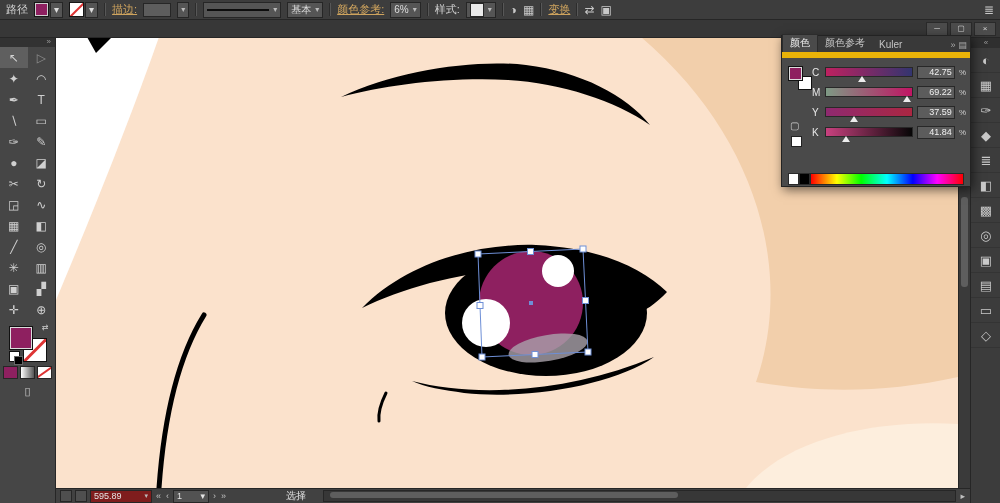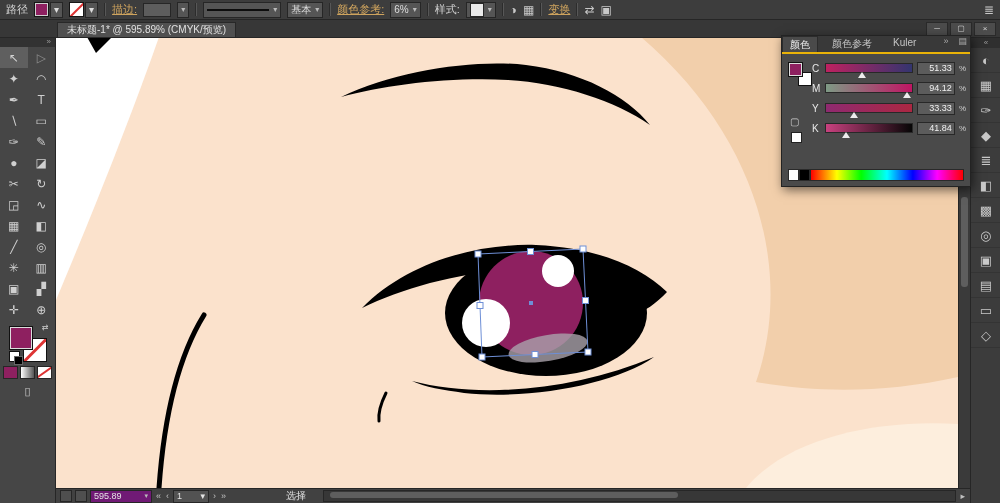--- a/index.html
+++ b/index.html
@@ -68,33 +68,33 @@
   .dock-icon{height:24px;display:flex;align-items:center;justify-content:center;color:#c9c9c9;
     font-size:13px;border-bottom:1px solid #343434;}
   
   #vscroll{left:958px;top:37px;width:12px;height:451px;background:#3a3a3a;border-left:1px solid var(--border);z-index:2;}
   #vscroll .sarr{height:10px;text-align:center;font-size:7px;color:#aaa;line-height:10px;}
   .vthumb{position:absolute;left:2px;top:160px;width:7px;height:90px;background:#5e5e5e;border-radius:3px;}
   
   #status-bar{left:56px;top:488px;width:914px;height:15px;background:#414141;border-top:1px solid var(--border);
     display:flex;align-items:center;font-size:9px;gap:3px;padding:0 4px;box-sizing:border-box;z-index:8;}
   .sb-btn{width:10px;height:10px;background:#4f4f4f;border:1px solid var(--border);font-size:7px;line-height:9px;text-align:center;color:#bbb;}
-  .zoom-box{background:#701a75;border:1px solid var(--border);width:54px;height:11px;display:flex;
+  .zoom-box{background:#7f1d1d;border:1px solid var(--border);width:54px;height:11px;display:flex;
     align-items:center;justify-content:space-between;padding:0 3px;color:#e4e4e4;}
   .zoom-box .arr{font-size:7px;color:#bbb;}
   .nav{font-size:9px;color:#c0c0c0;padding:0 1px;}
   .artboard-box{background:#525252;border:1px solid var(--border);width:28px;height:11px;display:flex;
     align-items:center;justify-content:space-between;padding:0 3px;color:#e4e4e4;}
   .status-tool{margin-left:56px;color:#e2e2e2;font-size:10px;}
   .hscroll-track{flex:1;height:10px;background:#373737;border:1px solid var(--border);position:relative;margin-left:14px;}
   .hthumb{position:absolute;left:1%;top:1px;width:55%;height:6px;background:#5e5e5e;border-radius:3px;}
   
   #color-panel{position:absolute;left:781px;top:35px;width:188px;height:150px;background:var(--panel);
     border:1px solid #232323;box-shadow:2px 3px 10px rgba(0,0,0,.55);z-index:30;}
-  .panel-tabs{height:16px;background:#393939;display:flex;font-size:10px;border-bottom:2px solid #eab308;gap:7px;}
+  .panel-tabs{height:16px;background:#393939;display:flex;align-items:flex-end;font-size:10px;border-bottom:6px solid #eab308;}
   .panel-tab{padding:1px 7px 2px 7px;color:#c4c4c4;}
   .panel-tab.active{background:var(--panel);border:1px solid #2c2c2c;border-bottom:none;color:#eee;}
   .panel-tabs .ticon{color:#aaa;font-size:9px;padding:0 3px 2px 0;}
   .panel-body{position:relative;height:133px;}
   .cp-wells{position:absolute;left:6px;top:8px;width:24px;height:24px;}
   .cp-stroke{position:absolute;right:0;bottom:0;width:12px;height:12px;background:#fff;border:1px solid #111;}
   .cp-fill{position:absolute;left:0;top:0;width:13px;height:13px;background:var(--magenta);border:1px solid #111;box-shadow:inset 0 0 0 1px #ddd;}
   .cp-cube{position:absolute;left:8px;top:62px;font-size:10px;color:#ccc;}
   .cp-web{position:absolute;left:9px;top:78px;width:9px;height:9px;background:#fff;border:1px solid #222;}
   .sliders{position:absolute;left:30px;top:4px;right:4px;}
@@ -162,23 +162,20 @@
   <span class="cb-sep"></span>
   <span class="link">变换</span>
   <span class="cb-sep"></span>
   <span class="cb-icon">⇄</span>
   <span class="cb-icon">▣</span>
   <span class="spacer"></span>
   <span class="cb-icon">≣</span>
 </div>
 
 <div id="tab-bar" class="abs">
-  <div class="doc-tab">
-    <span>未标题-1* @ 595.89% (CMYK/预览)</span>
-  </div>
   <div class="win-controls">
     <span class="win-btn">─</span>
     <span class="win-btn">▢</span>
     <span class="win-btn">×</span>
   </div>
 </div>
 
 <div id="toolbar" class="abs">
   <div class="toolbar-header">»</div>
   <div class="tool-grid">
@@ -305,37 +302,37 @@
       <div class="cp-fill"></div>
     </div>
     <span class="cp-cube">▢</span>
     <div class="cp-web"></div>
     <div class="sliders">
       <div class="sl-row">
         <span class="sl-label">C</span>
         <div class="sl-track c">
           <div class="sl-thumb" style="left: calc(42.75% - 4px);"></div>
         </div>
-        <div class="sl-value">51.33</div>
+        <div class="sl-value">42.75</div>
         <span class="sl-unit">%</span>
       </div>
       <div class="sl-row">
         <span class="sl-label">M</span>
         <div class="sl-track m">
           <div class="sl-thumb" style="left: calc(94.12% - 4px);"></div>
         </div>
-        <div class="sl-value">94.12</div>
+        <div class="sl-value">69.22</div>
         <span class="sl-unit">%</span>
       </div>
       <div class="sl-row">
         <span class="sl-label">Y</span>
         <div class="sl-track y">
           <div class="sl-thumb" style="left: calc(33.33% - 4px);"></div>
         </div>
-        <div class="sl-value">33.33</div>
+        <div class="sl-value">37.59</div>
         <span class="sl-unit">%</span>
       </div>
       <div class="sl-row">
         <span class="sl-label">K</span>
         <div class="sl-track k">
           <div class="sl-thumb" style="left: calc(23.14% - 4px);"></div>
         </div>
         <div class="sl-value">41.84</div>
         <span class="sl-unit">%</span>
       </div>

